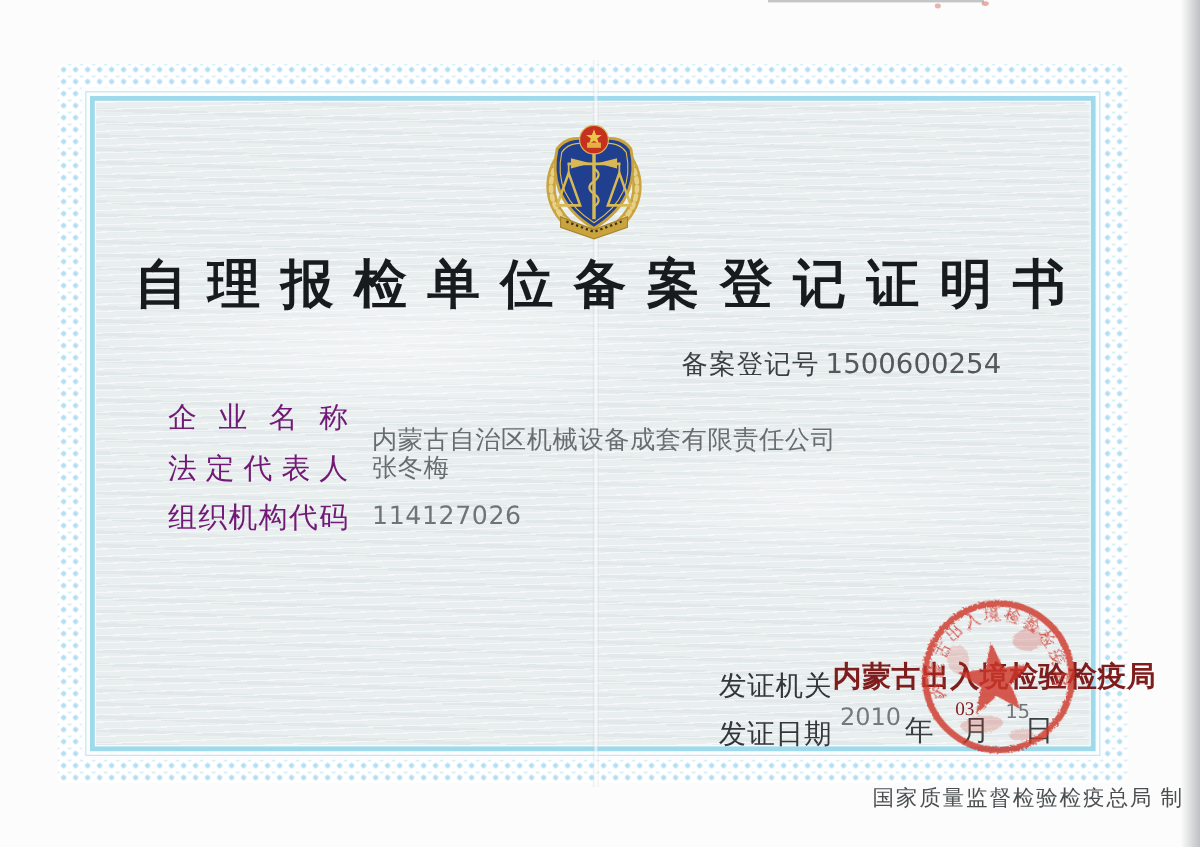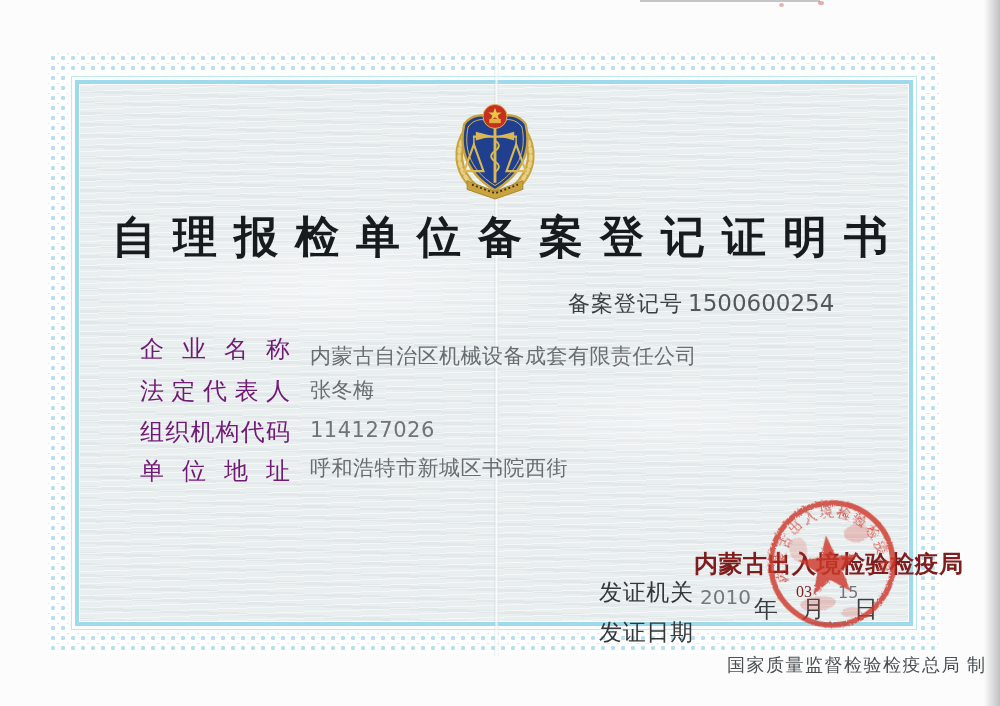--- a/index.html
+++ b/index.html
@@ -53,27 +53,27 @@
   .regline { position:absolute; left:568px; top:289px; display:flex; align-items:baseline;justify-content:center; }
   .regline .lab { font-size:22px; letter-spacing:1px; color:#3b3f41; }
   .regline .num { font-family:"DejaVu Sans","Liberation Sans",sans-serif;
     font-size:23px; color:#54585a; margin-left:5px; }
 
   .field-row { position:absolute; left:140px; display:flex; }
   .flabel { display:inline-block; width:150px; font-size:24px; color:#701a75;
     text-align:justify; text-align-last:justify; line-height:1.1; }
   .fvalue { position:absolute; left:170px; width:480px; font-size:21px;
     color:#686d70; letter-spacing:0.5px; line-height:1.15; white-space:nowrap; }
-  .row-1 { top:336px; } .row-1 .fvalue { top:8px; }
+  .row-1 { top:336px; } .row-1 .fvalue { top:18px; }
   .row-2 { top:378px; } .row-2 .fvalue { top:0px; }
   .row-3 { top:419px; } .row-3 .fvalue { top:-1px; font-family:"DejaVu Sans","Liberation Sans",sans-serif; font-size:21px; color:#6f7477; }
   .row-4 { top:458px; } .row-4 .fvalue { top:-2px; }
 
   .issue-label { position:absolute; left:599px; width:94px; font-size:23px; color:#33373a;
-    text-align:justify; text-align-last:justify;margin-top:21px; }
+    text-align:justify; text-align-last:justify; }
   .authority-label { top:556px; }
   .authority-value { position:absolute; left:694px; top:548px; font-size:24px;
     color:#7f1d1d; letter-spacing:0.5px; white-space:nowrap;font-weight:bold; }
   .date-label { top:596px; }
   .date-year  { position:absolute; left:700px; top:585px; font-family:"DejaVu Sans",sans-serif; font-size:20px; color:#74797c; }
   .date-unit  { position:absolute; font-size:24px; color:#3a3e41; }
   .u-year { left:754px; top:593px; } .u-month { left:801px; top:593px; } .u-day { left:854px; top:593px; }
   .date-month { position:absolute; left:796px; top:583px; font-family:Liberation Serif, serif; font-size:16px; color:#7f1d1d; }
   .date-day   { position:absolute; left:838px; top:583px; font-family:"DejaVu Sans",sans-serif; font-size:16px; color:#72767a; }
 
@@ -141,24 +141,20 @@
       <span class="fvalue">内蒙古自治区机械设备成套有限责任公司</span>
     </div>
     <div class="field-row row-2">
       <span class="flabel">法定代表人</span>
       <span class="fvalue">张冬梅</span>
     </div>
     <div class="field-row row-3">
       <span class="flabel">组织机构代码</span>
       <span class="fvalue">114127026</span>
     </div>
-    <div class="field-row row-4">
-      <span class="flabel">单位地址</span>
-      <span class="fvalue">呼和浩特市新城区书院西街</span>
-    </div>
 
     <div class="issue-label authority-label">发证机关</div>
     <div class="authority-value">内蒙古出入境检验检疫局</div>
 
     <div class="issue-label date-label">发证日期</div>
     <span class="date-year">2010</span>
     <span class="date-unit u-year">年</span>
     <span class="date-month">03</span>
     <span class="date-unit u-month">月</span>
     <span class="date-day">15</span>

